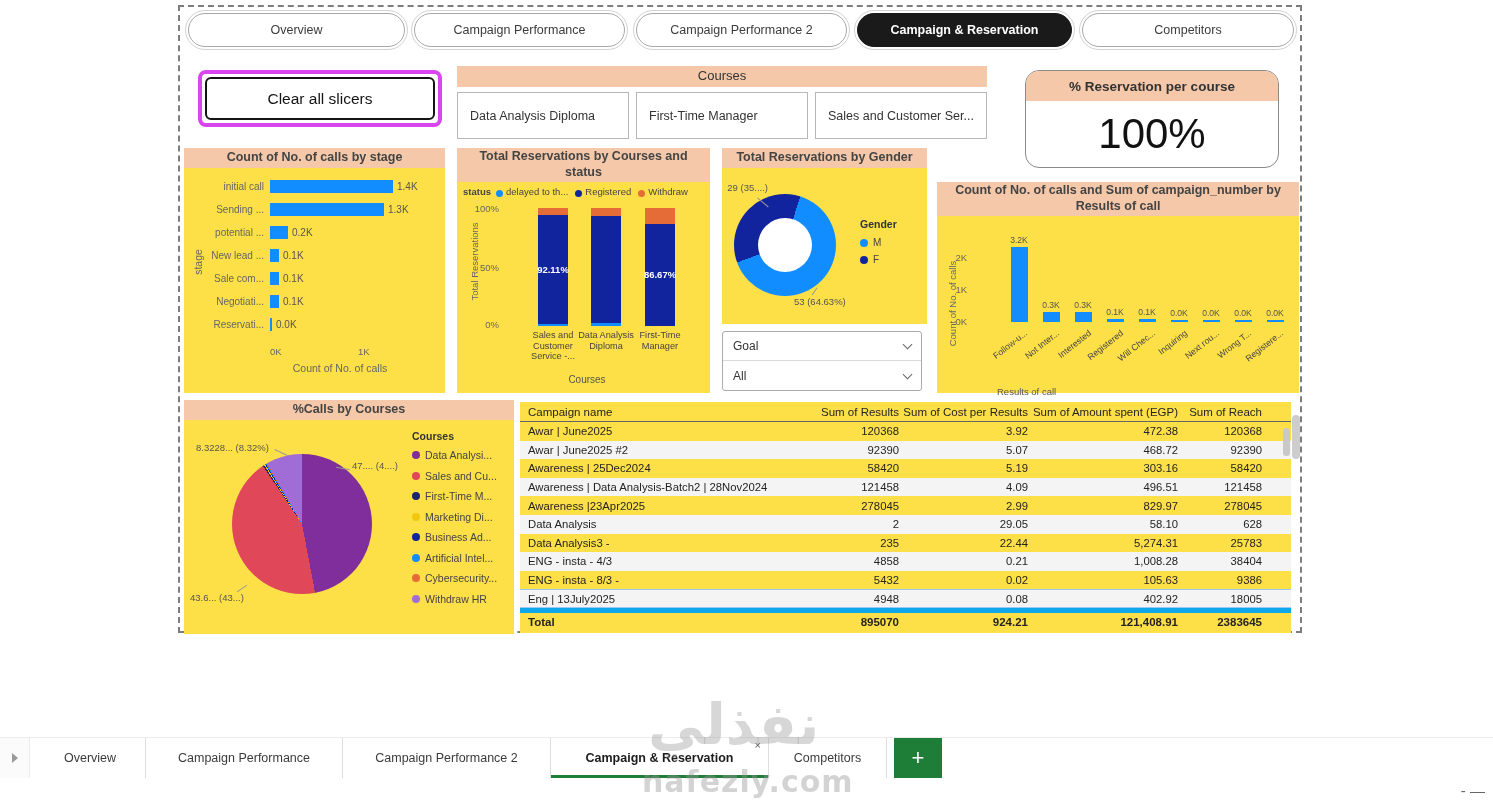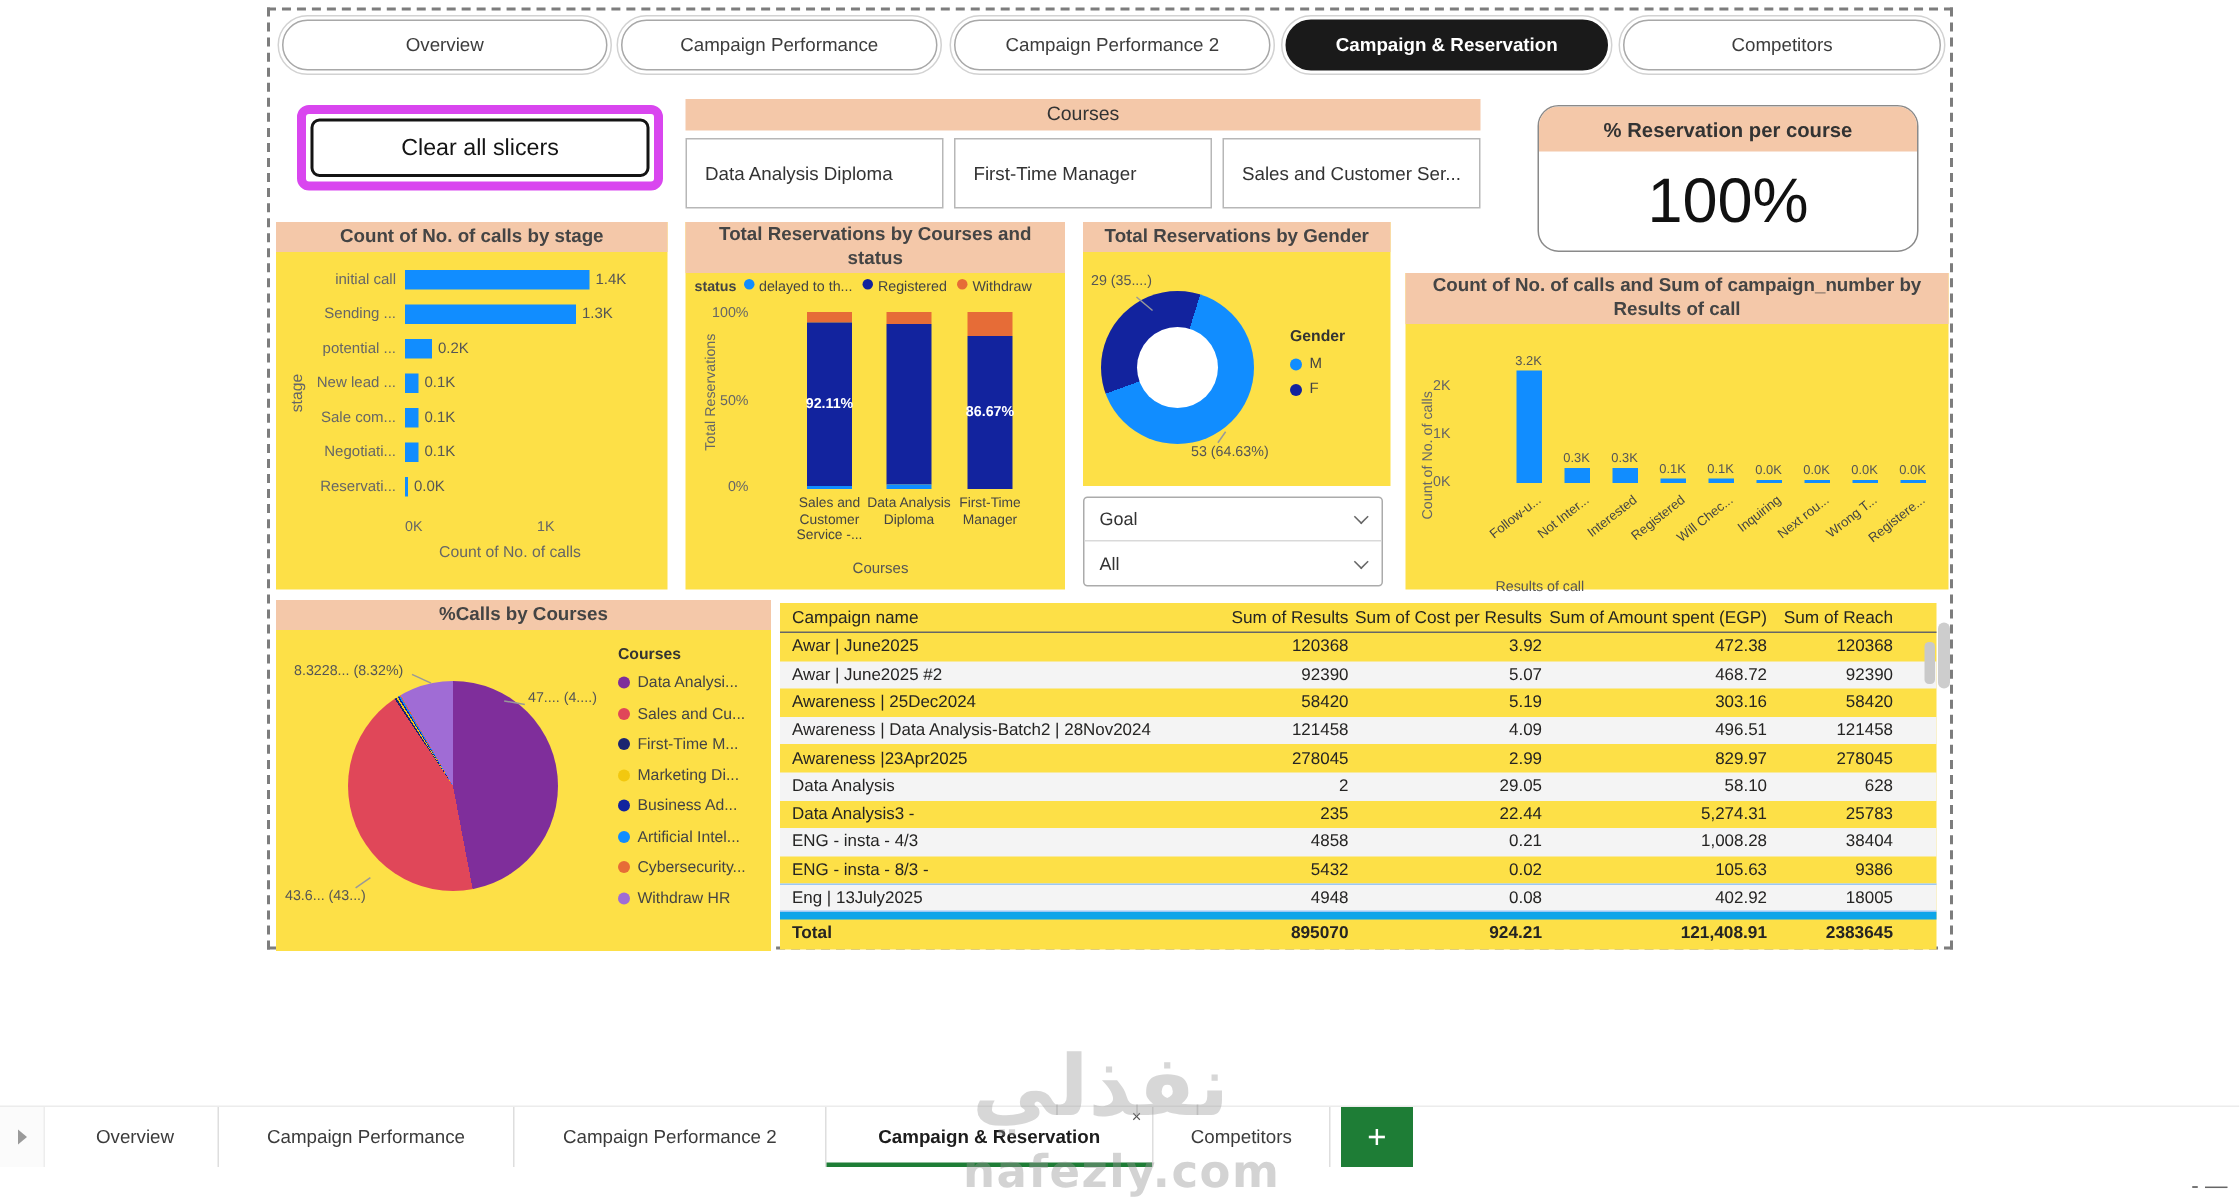--- a/index.html
+++ b/index.html
@@ -9,21 +9,21 @@
 
   
   .dash{position:absolute;left:178px;top:5px;width:1124px;height:628px;border:2px dashed #7d7d7d;background:#fff;}
 
   
   .pill{position:absolute;top:6px;height:34px;background:#fff;border:1px solid #a8a8a8;outline:1px solid #d2d2d2;outline-offset:2px;border-radius:17px;display:flex;align-items:center;justify-content:center;font-size:12.5px;color:#3c3c3c;}
   .tp1{left:8px;width:217px}.tp2{left:234px;width:211px}.tp3{left:456px;width:211px}.tp4{left:677px;width:215px}.tp5{left:902px;width:212px}
   .pill-active{background:#1a1a1a;color:#fff;border-color:#1a1a1a;font-weight:bold;}
 
   
-  .clear-outer{position:absolute;left:18px;top:63px;width:244px;height:57px;border:6px solid #d946ef;border-radius:8px;padding:3px;background:#fff;}
+  .clear-outer{position:absolute;left:18px;top:63px;width:244px;height:57px;border:4px solid #d946ef;border-radius:8px;padding:3px;background:#fff;}
   .clear-inner{width:100%;height:100%;border:2px solid #141414;border-radius:6px;display:flex;align-items:center;justify-content:center;font-size:15.5px;color:#141414;background:#fff;}
 
   
   .courses{position:absolute;left:277px;top:59px;width:530px;}
   .vtitle{background:#F4C8A9;color:#444;font-weight:bold;font-size:12.5px;display:flex;align-items:center;justify-content:center;text-align:center;line-height:1.25;height:20px;}
   .courses-title{height:21px;font-weight:normal;font-size:13px;color:#333;}
   .courses-opts{display:flex;gap:7px;margin-top:5px;}
   .copt{height:47px;border:1px solid #b7b7b7;background:#fff;flex:1;display:flex;align-items:center;padding-left:12px;font-size:12.5px;color:#333;}
 
   
@@ -46,21 +46,21 @@
   .sx0{position:absolute;left:86px;}
   .sx1{position:absolute;left:174px;}
   .stage-xtitle{position:absolute;left:86px;top:194px;width:140px;text-align:center;font-size:10.5px;color:#666;}
   .stage-ytitle{position:absolute;left:-29px;top:88px;width:86px;text-align:center;transform:rotate(-90deg);font-size:10.5px;color:#666;}
 
   
   .v-status{left:277px;top:141px;width:253px;height:245px;}
   .status-legend{display:flex;align-items:center;gap:5px;font-size:9.5px;color:#444;padding:4px 0 0 6px;flex-wrap:nowrap;white-space:nowrap;}
   .leg-title{font-weight:bold;}
   #status-legend-items{display:inline-flex;gap:7px;align-items:center;}
-  .leg-item{display:inline-flex;align-items:flex-start;gap:3px;}
+  .leg-item{display:inline-flex;align-items:flex-end;gap:3px;}
   .leg-dot{width:7px;height:7px;border-radius:50%;display:inline-block;}
   #status-plot{position:absolute;left:0;top:50px;right:0;bottom:0;}
   .status-col{position:absolute;top:10px;width:30px;height:118px;display:flex;flex-direction:column;}
   .status-seg{width:100%;display:flex;align-items:center;justify-content:center;}
   .seg-label{color:#fff;font-size:9.5px;font-weight:bold;}
   .ytick{position:absolute;left:14px;width:28px;text-align:right;font-size:9.5px;color:#666;}
   .yt100{top:5px}.yt50{top:64px}.yt0{top:121px}
   .status-xlabel{position:absolute;top:132px;width:56px;text-align:center;font-size:9.2px;color:#444;line-height:1.15;}
   .status-xtitle{position:absolute;top:176px;left:40px;width:180px;text-align:center;font-size:10px;color:#555;}
   .status-ytitle{position:absolute;left:-38px;top:58px;width:110px;text-align:center;transform:rotate(-90deg);font-size:9.5px;color:#666;}

